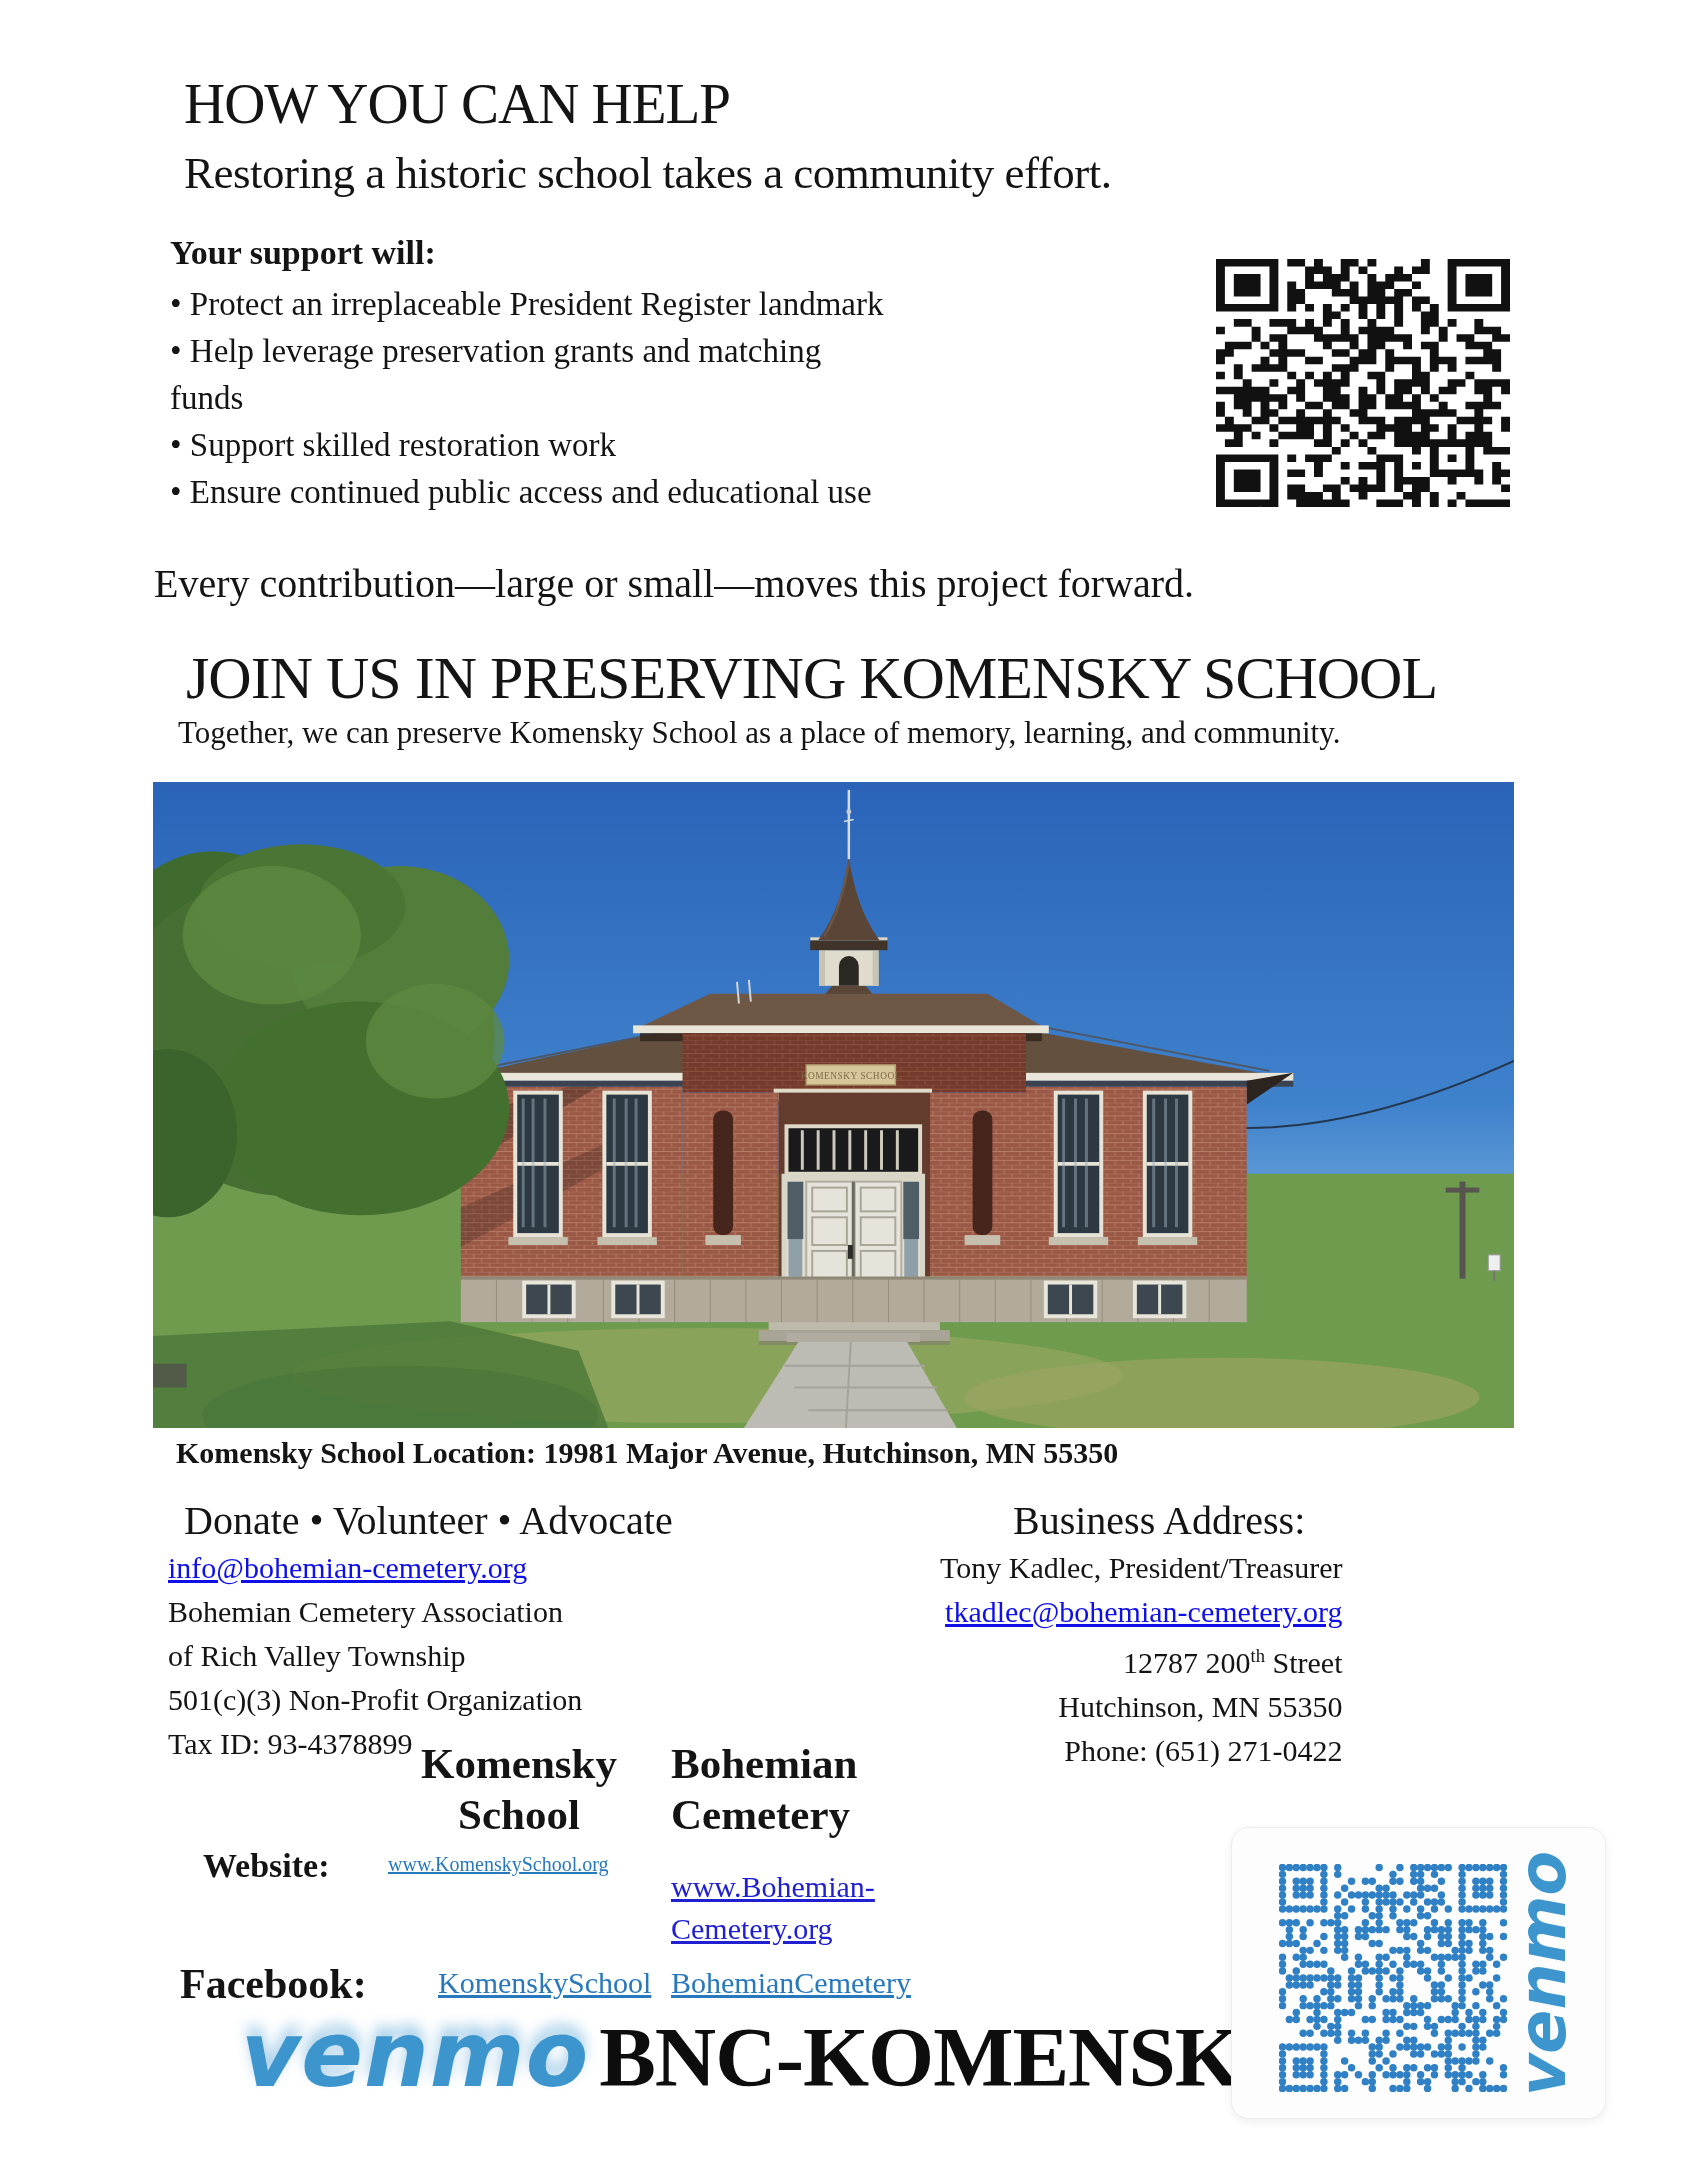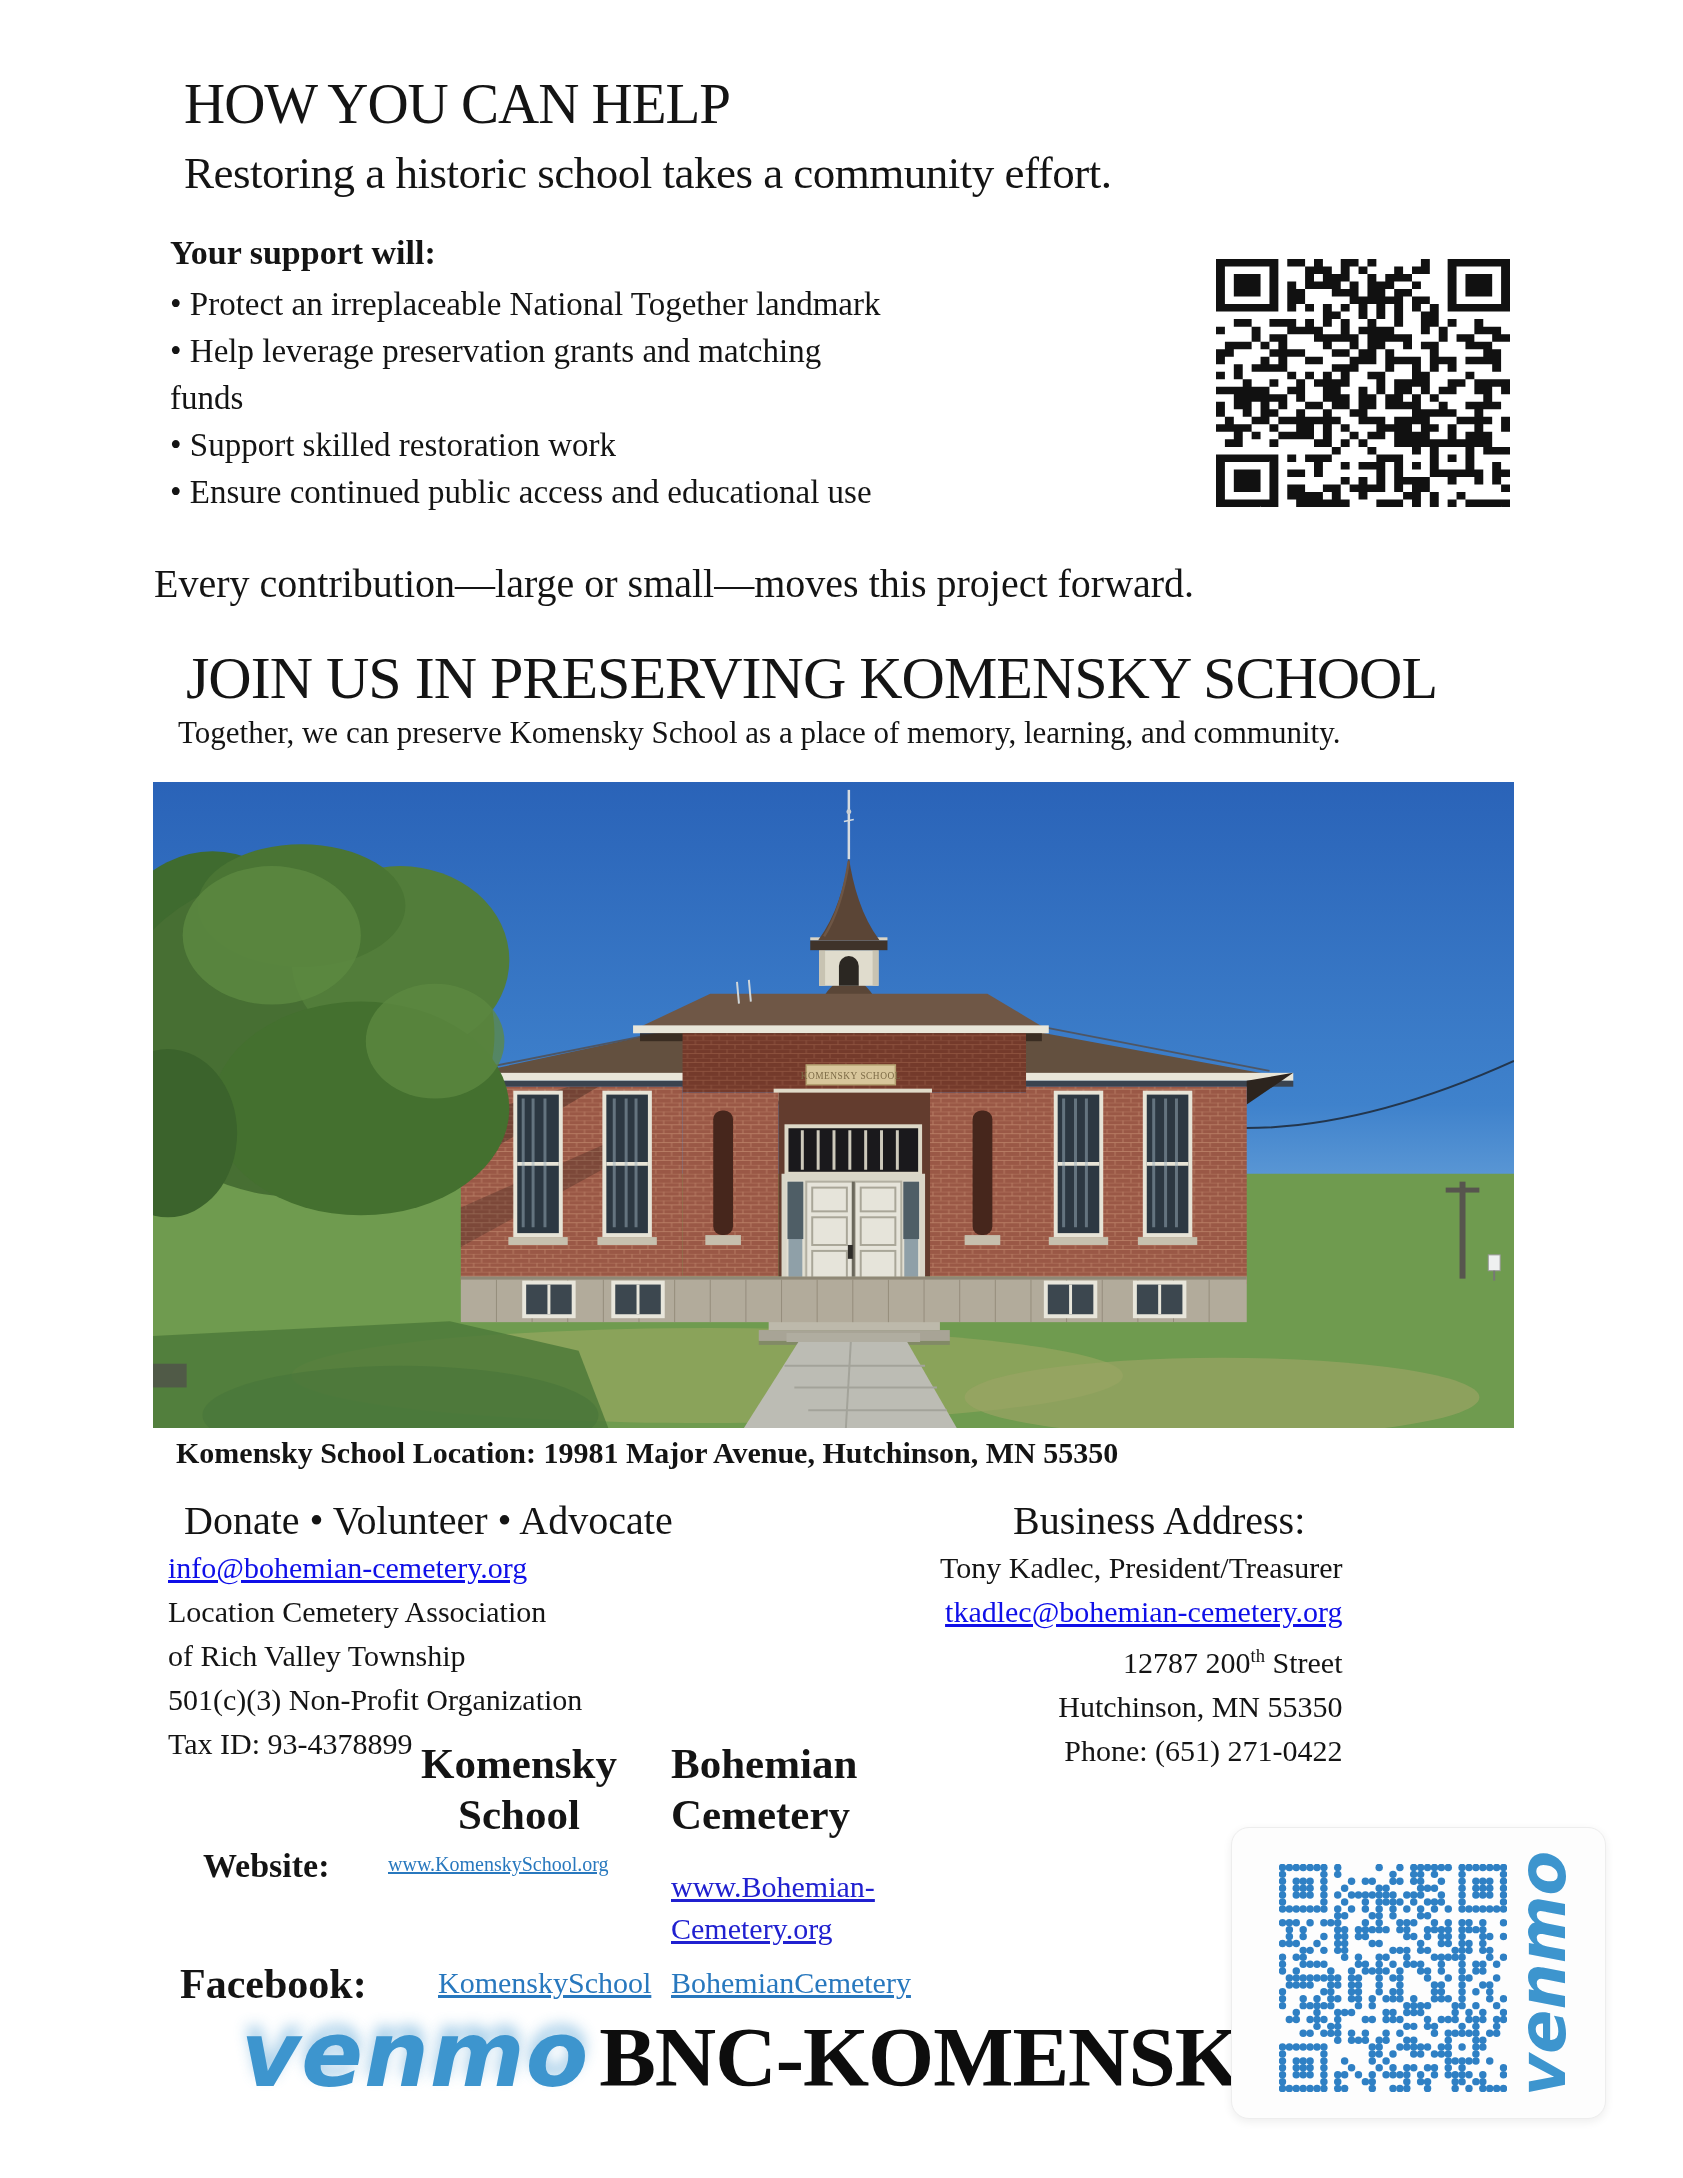--- a/index.html
+++ b/index.html
@@ -58,21 +58,21 @@
 </head>
 <body>
 
 <div class="page">
 
   <h1 class="abs title">HOW YOU CAN HELP</h1>
   <h2 class="abs subtitle">Restoring a historic school takes a community effort.</h2>
 
   <div class="abs support-heading b">Your support will:</div>
   <div class="abs bullets" id="bullet-list">
-      <div class="bullet">Protect an irreplaceable National Together landmark</div>
+      <div class="bullet">Protect an irreplaceable President Register landmark</div>
       <div class="bullet">Help leverage preservation grants and matching</div>
       <div class="plain">funds</div>
       <div class="bullet">Support skilled restoration work</div>
       <div class="bullet">Ensure continued public access and educational use</div>
     </div>
 
   <div class="abs qr-black" id="qr-black">
       <svg viewBox="0 0 33 33" preserveAspectRatio="none" style="width: 100%; height: 100%; display: block;">
         <path d="M0 0h1v1h-1zM1 0h1v1h-1zM2 0h1v1h-1zM3 0h1v1h-1zM4 0h1v1h-1zM5 0h1v1h-1zM6 0h1v1h-1zM8 0h1v1h-1zM9 0h1v1h-1zM11 0h1v1h-1zM14 0h1v1h-1zM15 0h1v1h-1zM17 0h1v1h-1zM23 0h1v1h-1zM26 0h1v1h-1zM27 0h1v1h-1zM28 0h1v1h-1zM29 0h1v1h-1zM30 0h1v1h-1zM31 0h1v1h-1zM32 0h1v1h-1zM0 1h1v1h-1zM6 1h1v1h-1zM10 1h1v1h-1zM11 1h1v1h-1zM12 1h1v1h-1zM14 1h1v1h-1zM16 1h1v1h-1zM20 1h1v1h-1zM22 1h1v1h-1zM23 1h1v1h-1zM26 1h1v1h-1zM32 1h1v1h-1zM0 2h1v1h-1zM2 2h1v1h-1zM3 2h1v1h-1zM4 2h1v1h-1zM6 2h1v1h-1zM10 2h1v1h-1zM12 2h1v1h-1zM13 2h1v1h-1zM14 2h1v1h-1zM17 2h1v1h-1zM19 2h1v1h-1zM20 2h1v1h-1zM21 2h1v1h-1zM26 2h1v1h-1zM28 2h1v1h-1zM29 2h1v1h-1zM30 2h1v1h-1zM32 2h1v1h-1zM0 3h1v1h-1zM2 3h1v1h-1zM3 3h1v1h-1zM4 3h1v1h-1zM6 3h1v1h-1zM8 3h1v1h-1zM10 3h1v1h-1zM11 3h1v1h-1zM12 3h1v1h-1zM13 3h1v1h-1zM15 3h1v1h-1zM17 3h1v1h-1zM18 3h1v1h-1zM19 3h1v1h-1zM22 3h1v1h-1zM26 3h1v1h-1zM28 3h1v1h-1zM29 3h1v1h-1zM30 3h1v1h-1zM32 3h1v1h-1zM0 4h1v1h-1zM2 4h1v1h-1zM3 4h1v1h-1zM4 4h1v1h-1zM6 4h1v1h-1zM8 4h1v1h-1zM9 4h1v1h-1zM13 4h1v1h-1zM14 4h1v1h-1zM15 4h1v1h-1zM17 4h1v1h-1zM18 4h1v1h-1zM20 4h1v1h-1zM21 4h1v1h-1zM26 4h1v1h-1zM28 4h1v1h-1zM29 4h1v1h-1zM30 4h1v1h-1zM32 4h1v1h-1zM0 5h1v1h-1zM6 5h1v1h-1zM8 5h1v1h-1zM9 5h1v1h-1zM15 5h1v1h-1zM16 5h1v1h-1zM17 5h1v1h-1zM18 5h1v1h-1zM19 5h1v1h-1zM20 5h1v1h-1zM22 5h1v1h-1zM23 5h1v1h-1zM26 5h1v1h-1zM32 5h1v1h-1zM0 6h1v1h-1zM1 6h1v1h-1zM2 6h1v1h-1zM3 6h1v1h-1zM4 6h1v1h-1zM5 6h1v1h-1zM6 6h1v1h-1zM8 6h1v1h-1zM10 6h1v1h-1zM12 6h1v1h-1zM14 6h1v1h-1zM16 6h1v1h-1zM18 6h1v1h-1zM20 6h1v1h-1zM22 6h1v1h-1zM24 6h1v1h-1zM26 6h1v1h-1zM27 6h1v1h-1zM28 6h1v1h-1zM29 6h1v1h-1zM30 6h1v1h-1zM31 6h1v1h-1zM32 6h1v1h-1zM12 7h1v1h-1zM13 7h1v1h-1zM16 7h1v1h-1zM18 7h1v1h-1zM20 7h1v1h-1zM23 7h1v1h-1zM24 7h1v1h-1zM2 8h1v1h-1zM3 8h1v1h-1zM6 8h1v1h-1zM7 8h1v1h-1zM8 8h1v1h-1zM10 8h1v1h-1zM12 8h1v1h-1zM14 8h1v1h-1zM17 8h1v1h-1zM20 8h1v1h-1zM23 8h1v1h-1zM24 8h1v1h-1zM26 8h1v1h-1zM29 8h1v1h-1zM0 9h1v1h-1zM4 9h1v1h-1zM8 9h1v1h-1zM9 9h1v1h-1zM10 9h1v1h-1zM11 9h1v1h-1zM14 9h1v1h-1zM16 9h1v1h-1zM17 9h1v1h-1zM18 9h1v1h-1zM19 9h1v1h-1zM23 9h1v1h-1zM25 9h1v1h-1zM29 9h1v1h-1zM30 9h1v1h-1zM31 9h1v1h-1zM4 10h1v1h-1zM6 10h1v1h-1zM7 10h1v1h-1zM11 10h1v1h-1zM12 10h1v1h-1zM13 10h1v1h-1zM14 10h1v1h-1zM15 10h1v1h-1zM17 10h1v1h-1zM18 10h1v1h-1zM19 10h1v1h-1zM20 10h1v1h-1zM21 10h1v1h-1zM25 10h1v1h-1zM27 10h1v1h-1zM28 10h1v1h-1zM31 10h1v1h-1zM32 10h1v1h-1zM1 11h1v1h-1zM2 11h1v1h-1zM3 11h1v1h-1zM5 11h1v1h-1zM7 11h1v1h-1zM12 11h1v1h-1zM15 11h1v1h-1zM17 11h1v1h-1zM18 11h1v1h-1zM21 11h1v1h-1zM23 11h1v1h-1zM24 11h1v1h-1zM28 11h1v1h-1zM29 11h1v1h-1zM30 11h1v1h-1zM0 12h1v1h-1zM1 12h1v1h-1zM6 12h1v1h-1zM7 12h1v1h-1zM8 12h1v1h-1zM9 12h1v1h-1zM13 12h1v1h-1zM14 12h1v1h-1zM16 12h1v1h-1zM17 12h1v1h-1zM19 12h1v1h-1zM24 12h1v1h-1zM30 12h1v1h-1zM31 12h1v1h-1zM0 13h1v1h-1zM5 13h1v1h-1zM7 13h1v1h-1zM10 13h1v1h-1zM11 13h1v1h-1zM15 13h1v1h-1zM16 13h1v1h-1zM17 13h1v1h-1zM19 13h1v1h-1zM20 13h1v1h-1zM21 13h1v1h-1zM22 13h1v1h-1zM24 13h1v1h-1zM25 13h1v1h-1zM26 13h1v1h-1zM28 13h1v1h-1zM29 13h1v1h-1zM30 13h1v1h-1zM31 13h1v1h-1zM2 14h1v1h-1zM4 14h1v1h-1zM5 14h1v1h-1zM6 14h1v1h-1zM7 14h1v1h-1zM13 14h1v1h-1zM14 14h1v1h-1zM15 14h1v1h-1zM19 14h1v1h-1zM22 14h1v1h-1zM24 14h1v1h-1zM26 14h1v1h-1zM31 14h1v1h-1zM0 15h1v1h-1zM2 15h1v1h-1zM8 15h1v1h-1zM10 15h1v1h-1zM12 15h1v1h-1zM14 15h1v1h-1zM17 15h1v1h-1zM18 15h1v1h-1zM22 15h1v1h-1zM23 15h1v1h-1zM28 15h1v1h-1zM3 16h1v1h-1zM6 16h1v1h-1zM9 16h1v1h-1zM11 16h1v1h-1zM12 16h1v1h-1zM13 16h1v1h-1zM14 16h1v1h-1zM18 16h1v1h-1zM20 16h1v1h-1zM21 16h1v1h-1zM22 16h1v1h-1zM23 16h1v1h-1zM26 16h1v1h-1zM27 16h1v1h-1zM29 16h1v1h-1zM30 16h1v1h-1zM31 16h1v1h-1zM32 16h1v1h-1zM0 17h1v1h-1zM1 17h1v1h-1zM2 17h1v1h-1zM3 17h1v1h-1zM4 17h1v1h-1zM5 17h1v1h-1zM8 17h1v1h-1zM9 17h1v1h-1zM12 17h1v1h-1zM13 17h1v1h-1zM16 17h1v1h-1zM18 17h1v1h-1zM20 17h1v1h-1zM21 17h1v1h-1zM23 17h1v1h-1zM25 17h1v1h-1zM26 17h1v1h-1zM29 17h1v1h-1zM30 17h1v1h-1zM32 17h1v1h-1zM2 18h1v1h-1zM3 18h1v1h-1zM4 18h1v1h-1zM5 18h1v1h-1zM6 18h1v1h-1zM7 18h1v1h-1zM9 18h1v1h-1zM12 18h1v1h-1zM13 18h1v1h-1zM14 18h1v1h-1zM16 18h1v1h-1zM17 18h1v1h-1zM19 18h1v1h-1zM20 18h1v1h-1zM22 18h1v1h-1zM24 18h1v1h-1zM30 18h1v1h-1zM0 19h1v1h-1zM2 19h1v1h-1zM3 19h1v1h-1zM5 19h1v1h-1zM7 19h1v1h-1zM10 19h1v1h-1zM11 19h1v1h-1zM13 19h1v1h-1zM14 19h1v1h-1zM16 19h1v1h-1zM17 19h1v1h-1zM19 19h1v1h-1zM20 19h1v1h-1zM21 19h1v1h-1zM22 19h1v1h-1zM25 19h1v1h-1zM28 19h1v1h-1zM29 19h1v1h-1zM30 19h1v1h-1zM31 19h1v1h-1zM0 20h1v1h-1zM3 20h1v1h-1zM5 20h1v1h-1zM6 20h1v1h-1zM9 20h1v1h-1zM12 20h1v1h-1zM15 20h1v1h-1zM16 20h1v1h-1zM22 20h1v1h-1zM23 20h1v1h-1zM24 20h1v1h-1zM25 20h1v1h-1zM26 20h1v1h-1zM29 20h1v1h-1zM1 21h1v1h-1zM4 21h1v1h-1zM5 21h1v1h-1zM7 21h1v1h-1zM8 21h1v1h-1zM9 21h1v1h-1zM10 21h1v1h-1zM11 21h1v1h-1zM12 21h1v1h-1zM13 21h1v1h-1zM16 21h1v1h-1zM17 21h1v1h-1zM18 21h1v1h-1zM20 21h1v1h-1zM21 21h1v1h-1zM22 21h1v1h-1zM23 21h1v1h-1zM27 21h1v1h-1zM28 21h1v1h-1zM29 21h1v1h-1zM30 21h1v1h-1zM32 21h1v1h-1zM0 22h1v1h-1zM1 22h1v1h-1zM2 22h1v1h-1zM3 22h1v1h-1zM6 22h1v1h-1zM9 22h1v1h-1zM10 22h1v1h-1zM12 22h1v1h-1zM14 22h1v1h-1zM18 22h1v1h-1zM19 22h1v1h-1zM20 22h1v1h-1zM21 22h1v1h-1zM23 22h1v1h-1zM24 22h1v1h-1zM26 22h1v1h-1zM29 22h1v1h-1zM32 22h1v1h-1zM2 23h1v1h-1zM4 23h1v1h-1zM7 23h1v1h-1zM8 23h1v1h-1zM9 23h1v1h-1zM10 23h1v1h-1zM12 23h1v1h-1zM15 23h1v1h-1zM17 23h1v1h-1zM18 23h1v1h-1zM20 23h1v1h-1zM21 23h1v1h-1zM22 23h1v1h-1zM23 23h1v1h-1zM26 23h1v1h-1zM28 23h1v1h-1zM29 23h1v1h-1zM30 23h1v1h-1zM1 24h1v1h-1zM2 24h1v1h-1zM6 24h1v1h-1zM11 24h1v1h-1zM12 24h1v1h-1zM14 24h1v1h-1zM16 24h1v1h-1zM20 24h1v1h-1zM21 24h1v1h-1zM22 24h1v1h-1zM23 24h1v1h-1zM24 24h1v1h-1zM25 24h1v1h-1zM26 24h1v1h-1zM27 24h1v1h-1zM28 24h1v1h-1zM29 24h1v1h-1zM30 24h1v1h-1zM13 25h1v1h-1zM17 25h1v1h-1zM22 25h1v1h-1zM24 25h1v1h-1zM28 25h1v1h-1zM30 25h1v1h-1zM31 25h1v1h-1zM32 25h1v1h-1zM0 26h1v1h-1zM1 26h1v1h-1zM2 26h1v1h-1zM3 26h1v1h-1zM4 26h1v1h-1zM5 26h1v1h-1zM6 26h1v1h-1zM8 26h1v1h-1zM10 26h1v1h-1zM11 26h1v1h-1zM12 26h1v1h-1zM18 26h1v1h-1zM19 26h1v1h-1zM20 26h1v1h-1zM24 26h1v1h-1zM26 26h1v1h-1zM28 26h1v1h-1zM0 27h1v1h-1zM6 27h1v1h-1zM11 27h1v1h-1zM14 27h1v1h-1zM16 27h1v1h-1zM17 27h1v1h-1zM18 27h1v1h-1zM20 27h1v1h-1zM22 27h1v1h-1zM24 27h1v1h-1zM28 27h1v1h-1zM31 27h1v1h-1zM0 28h1v1h-1zM2 28h1v1h-1zM3 28h1v1h-1zM4 28h1v1h-1zM6 28h1v1h-1zM8 28h1v1h-1zM9 28h1v1h-1zM11 28h1v1h-1zM18 28h1v1h-1zM20 28h1v1h-1zM24 28h1v1h-1zM25 28h1v1h-1zM26 28h1v1h-1zM27 28h1v1h-1zM28 28h1v1h-1zM29 28h1v1h-1zM31 28h1v1h-1zM32 28h1v1h-1zM0 29h1v1h-1zM2 29h1v1h-1zM3 29h1v1h-1zM4 29h1v1h-1zM6 29h1v1h-1zM14 29h1v1h-1zM16 29h1v1h-1zM18 29h1v1h-1zM20 29h1v1h-1zM21 29h1v1h-1zM22 29h1v1h-1zM23 29h1v1h-1zM26 29h1v1h-1zM29 29h1v1h-1zM31 29h1v1h-1zM0 30h1v1h-1zM2 30h1v1h-1zM3 30h1v1h-1zM4 30h1v1h-1zM6 30h1v1h-1zM8 30h1v1h-1zM9 30h1v1h-1zM12 30h1v1h-1zM13 30h1v1h-1zM15 30h1v1h-1zM16 30h1v1h-1zM17 30h1v1h-1zM18 30h1v1h-1zM20 30h1v1h-1zM22 30h1v1h-1zM23 30h1v1h-1zM32 30h1v1h-1zM0 31h1v1h-1zM6 31h1v1h-1zM8 31h1v1h-1zM9 31h1v1h-1zM10 31h1v1h-1zM11 31h1v1h-1zM13 31h1v1h-1zM16 31h1v1h-1zM21 31h1v1h-1zM22 31h1v1h-1zM24 31h1v1h-1zM27 31h1v1h-1zM0 32h1v1h-1zM1 32h1v1h-1zM2 32h1v1h-1zM3 32h1v1h-1zM4 32h1v1h-1zM5 32h1v1h-1zM6 32h1v1h-1zM9 32h1v1h-1zM10 32h1v1h-1zM11 32h1v1h-1zM12 32h1v1h-1zM13 32h1v1h-1zM14 32h1v1h-1zM18 32h1v1h-1zM19 32h1v1h-1zM20 32h1v1h-1zM22 32h1v1h-1zM24 32h1v1h-1zM26 32h1v1h-1zM28 32h1v1h-1zM29 32h1v1h-1zM30 32h1v1h-1zM31 32h1v1h-1zM32 32h1v1h-1z" fill="#111111"></path>
       </svg>
@@ -288,21 +288,21 @@
     </svg>
   </div>
 
   <div class="abs caption">Komensky School Location: 19981 Major Avenue, Hutchinson, MN 55350</div>
 
   <h3 class="abs donate-heading">Donate • Volunteer • Advocate</h3>
   <h3 class="abs business-heading">Business Address:</h3>
 
   <div class="abs col-lines left-col">
     <div><a class="lnk">info@bohemian-cemetery.org</a></div>
-    <div>Location Cemetery Association</div>
+    <div>Bohemian Cemetery Association</div>
     <div>of Rich Valley Township</div>
     <div>501(c)(3) Non-Profit Organization</div>
     <div>Tax ID: 93-4378899</div>
   </div>
 
   <div class="abs col-lines right-col">
     <div>Tony Kadlec, President/Treasurer</div>
     <div><a class="lnk">tkadlec@bohemian-cemetery.org</a></div>
     <div><span>12787 200</span><sup>th</sup><span> Street</span></div>
     <div>Hutchinson, MN 55350</div>

